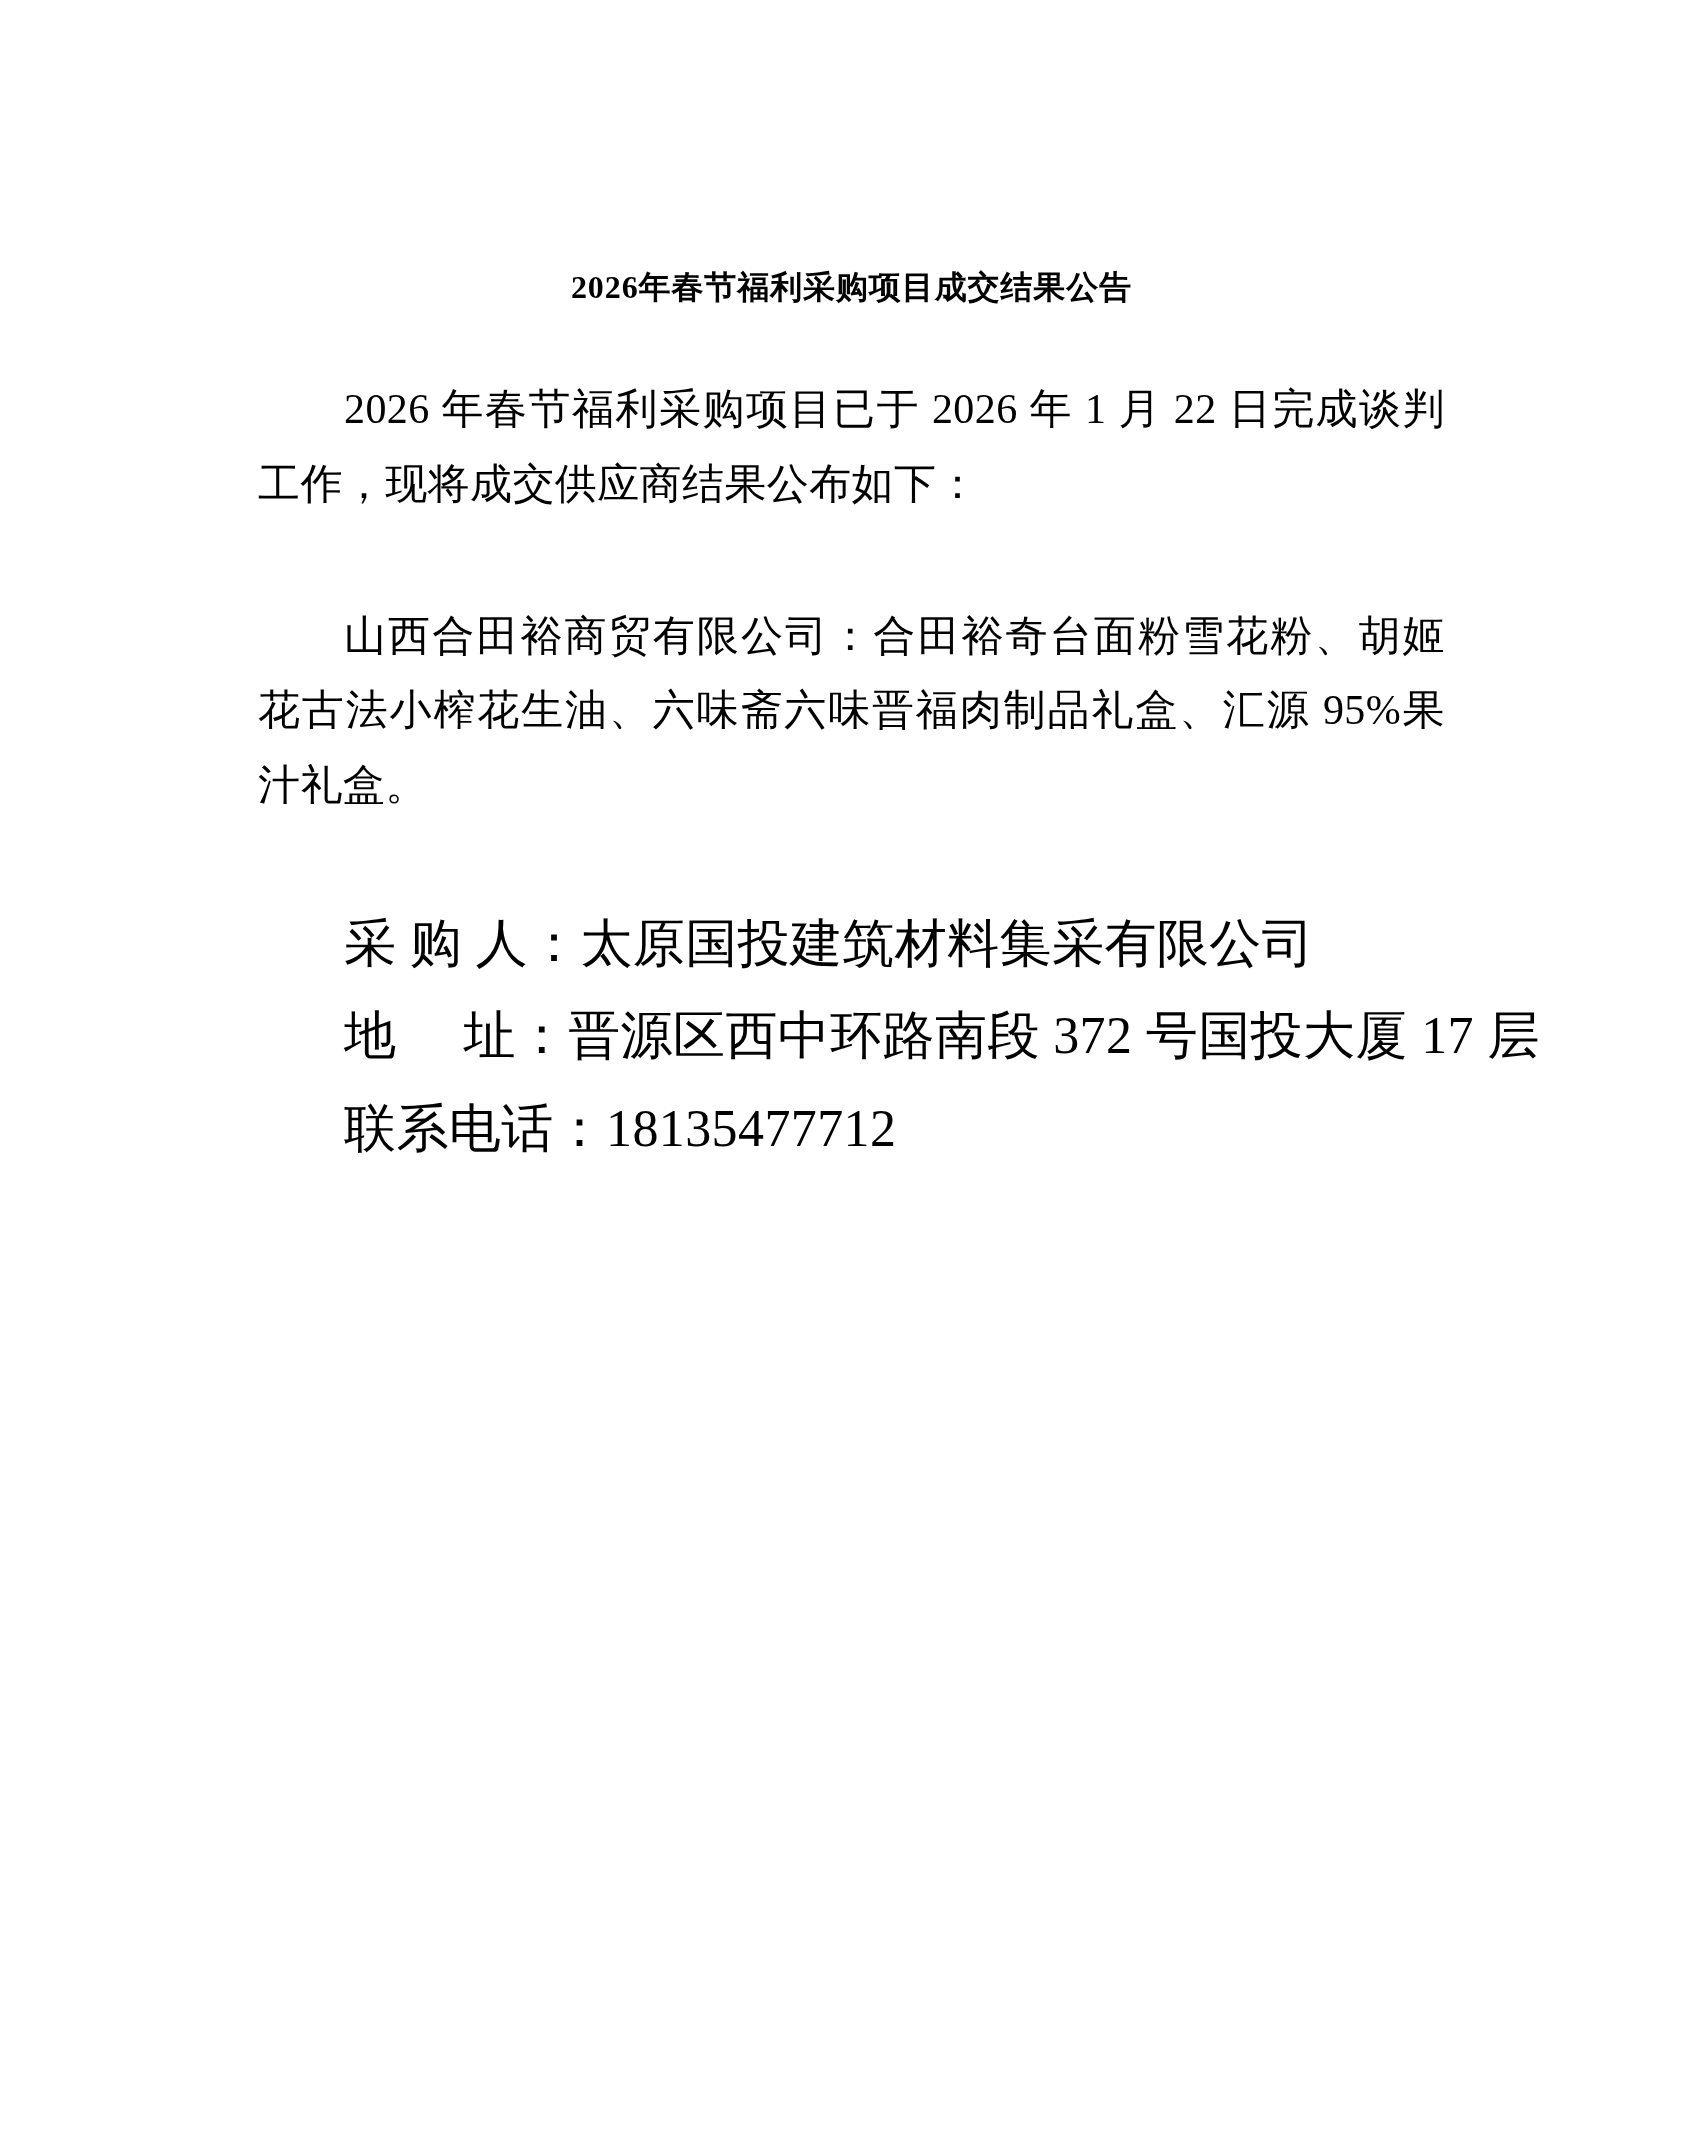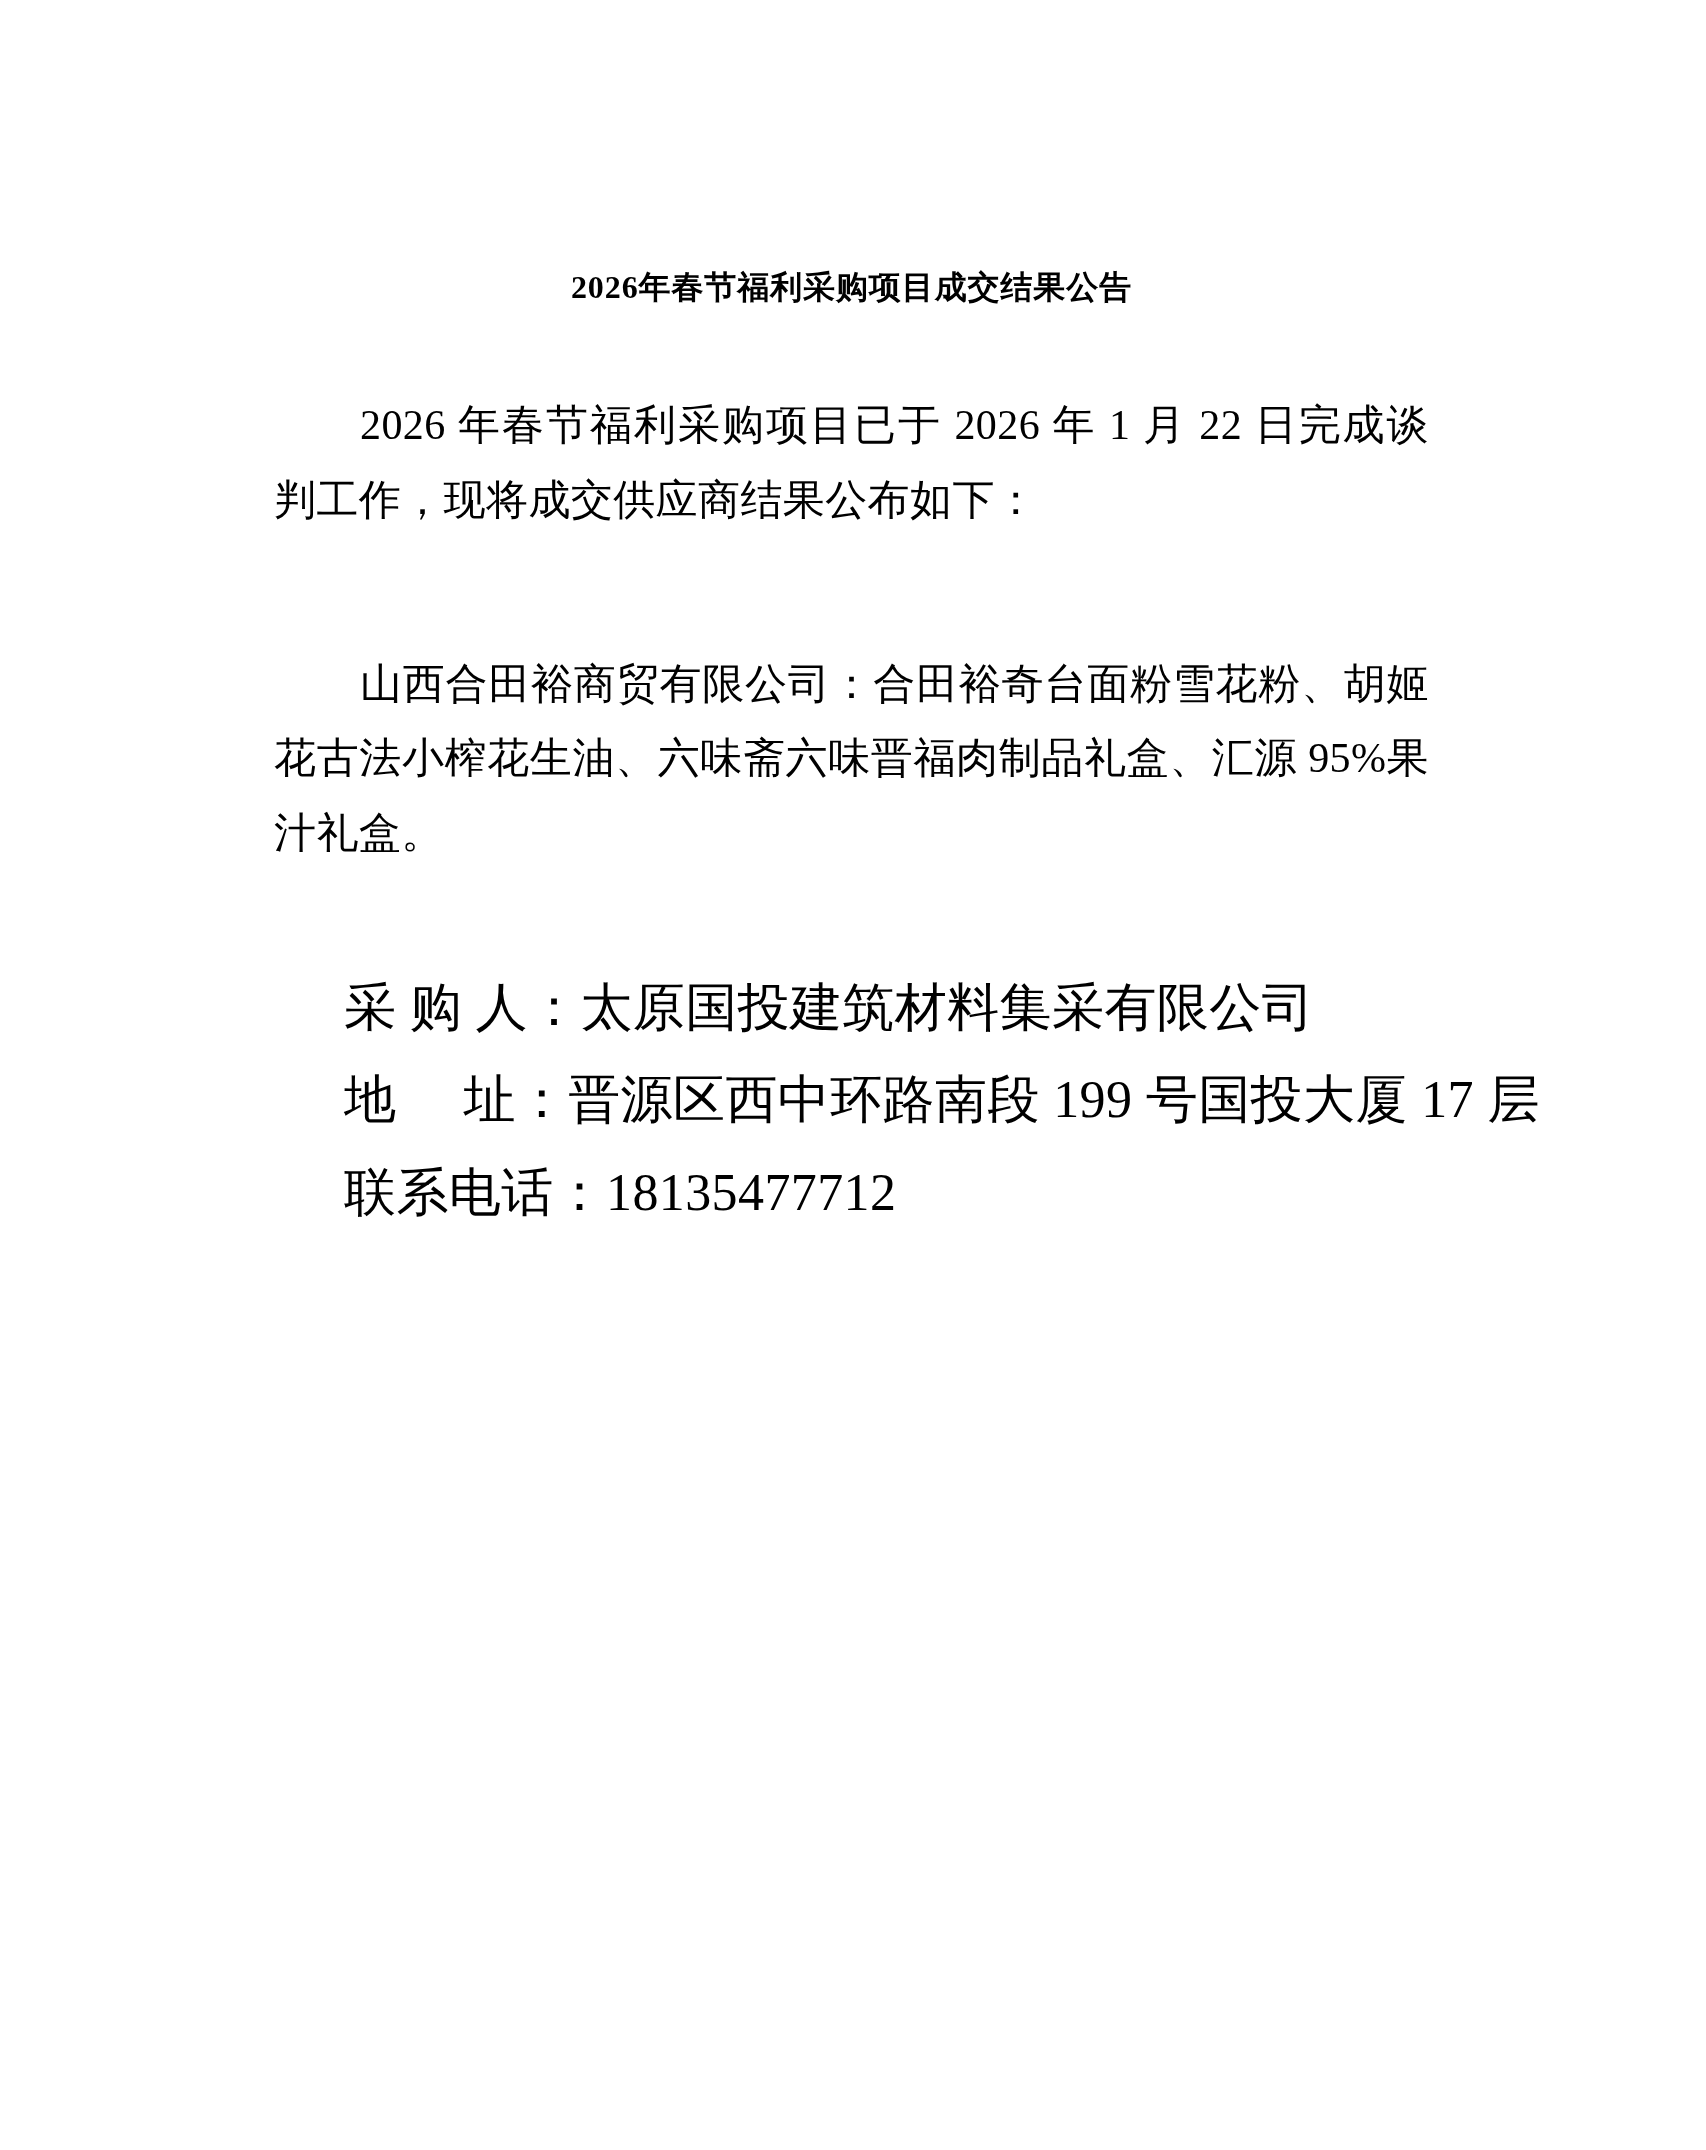--- a/index.html
+++ b/index.html
@@ -34,21 +34,21 @@
     margin-bottom: 0;
     line-height: 1.25;
     font-family: "Liberation Serif", "DejaVu Serif", serif;
   }
   .para {
     font-size: 42px;
     line-height: 1.78;
     text-align: justify;
     text-justify: inter-ideograph;
     letter-spacing: 0.4px;
-    margin: 16px;
+    margin: 0;
   }
   .para.indent {
     text-indent: 86px;
   }
   .gap-after-title { height: 65px; }
   .gap-medium { height: 77px; }
   .gap-before-contact { height: 75px; }
 
   .contact-line {
     font-size: 52px;
@@ -73,20 +73,20 @@
 
     <div class="gap-medium"></div>
 
     <p class="para indent">山西合田裕商贸有限公司：合田裕奇台面粉雪花粉、胡姬花古法小榨花生油、六味斋六味晋福肉制品礼盒、汇源 95%果汁礼盒。</p>
 
 
     <div class="gap-before-contact"></div>
 
     <p class="contact-line">采 购 人：太原国投建筑材料集采有限公司</p>
 
-    <p class="contact-line">地     址：晋源区西中环路南段 199 号国投大厦 17 层</p>
+    <p class="contact-line">地     址：晋源区西中环路南段 372 号国投大厦 17 层</p>
 
 
     <p class="contact-line">联系电话：18135477712</p>
 
   </div>
 </div>
 
 
 </body></html>

